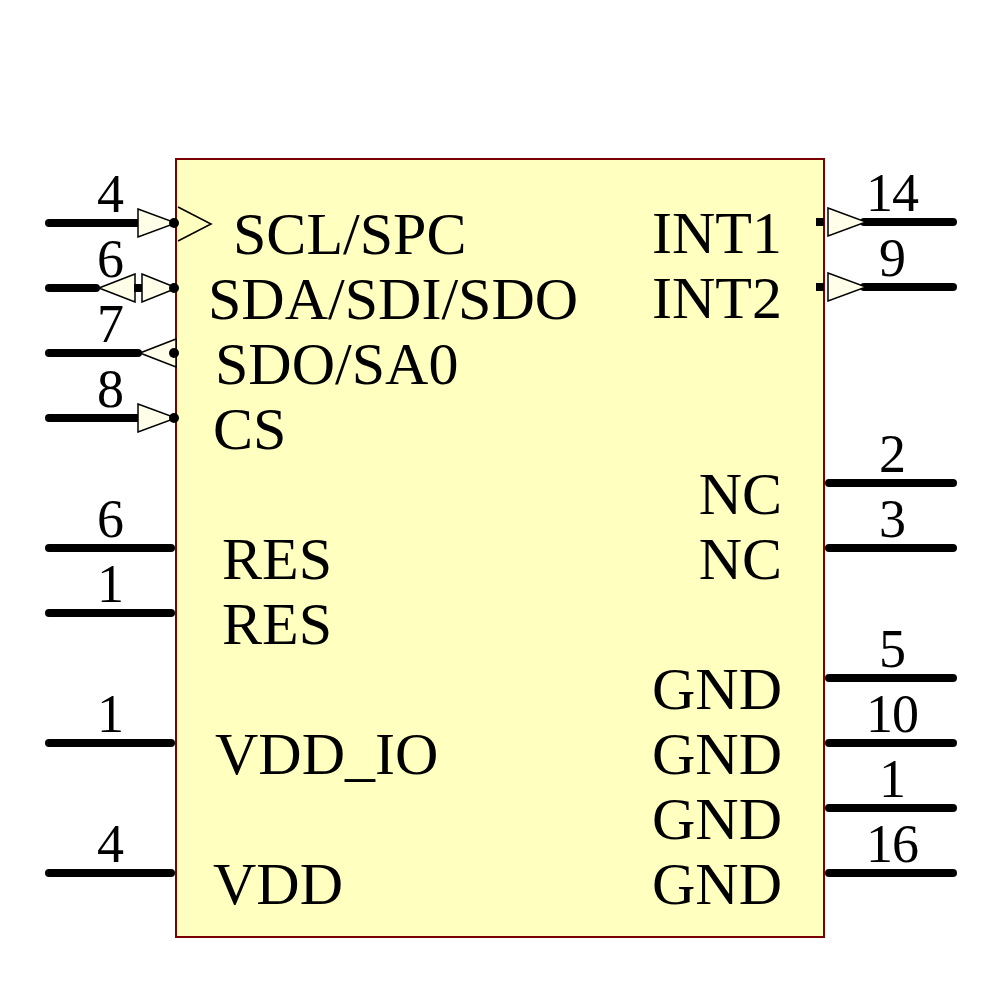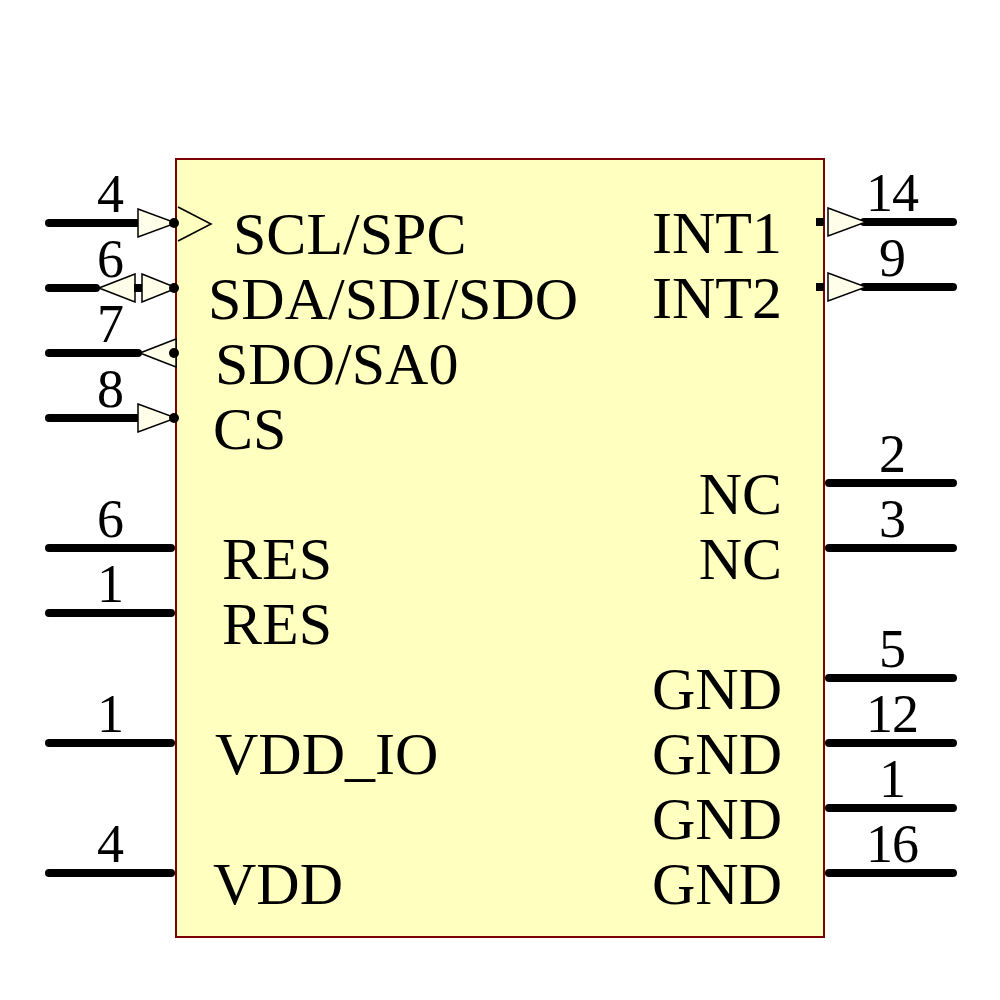--- a/index.html
+++ b/index.html
@@ -155,21 +155,21 @@
     <span class="label">NC</span>
   </div>
 
   <div class="pin right" style="top:678px">
     <span class="num">5</span>
     <span class="wire"></span>
     <span class="label">GND</span>
   </div>
 
   <div class="pin right" style="top:743px">
-    <span class="num">12</span>
+    <span class="num">10</span>
     <span class="wire"></span>
     <span class="label">GND</span>
   </div>
 
   <div class="pin right" style="top:808px">
     <span class="num">1</span>
     <span class="wire"></span>
     <span class="label">GND</span>
   </div>
 

